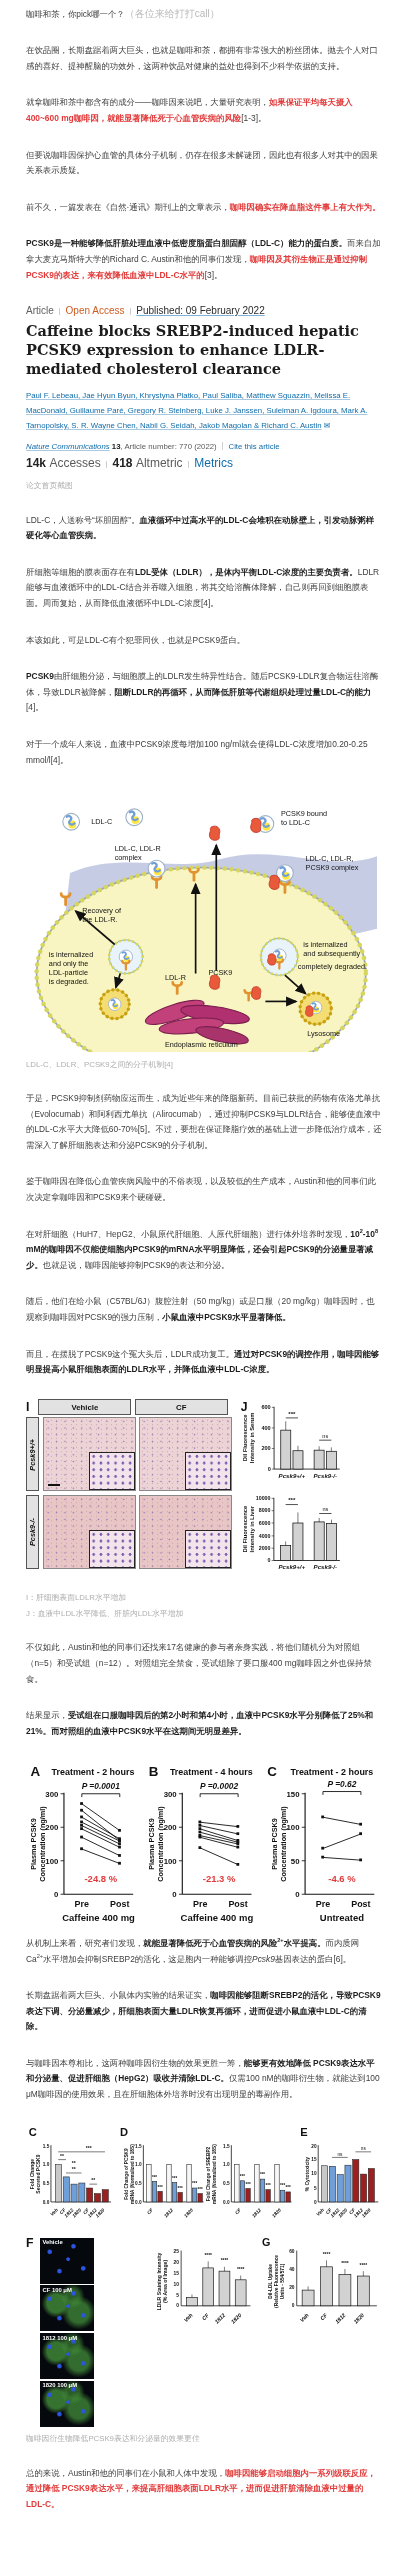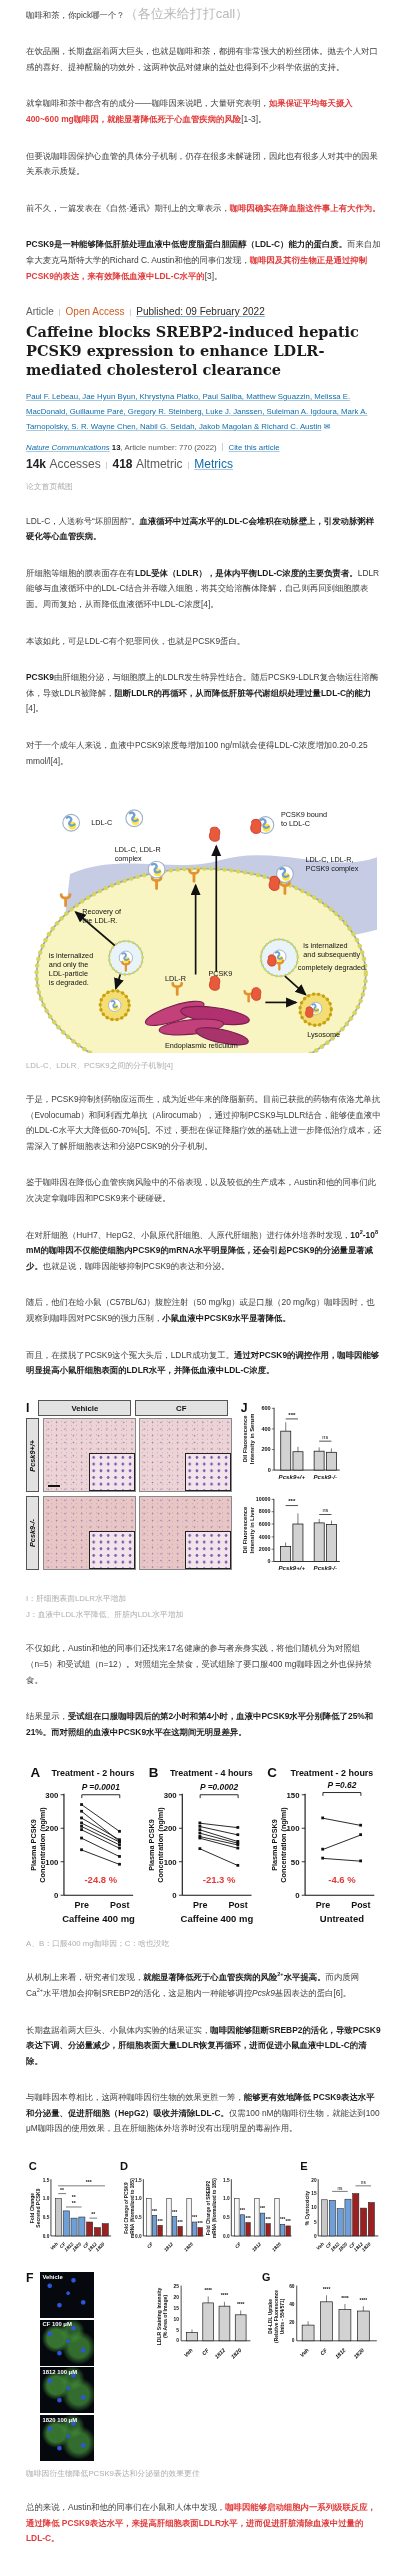--- a/index.html
+++ b/index.html
@@ -1,41 +1,41 @@
 <!DOCTYPE html>
 <html style="font-size:9px"><head>
 <meta charset="utf-8">
 <style>
   html,body{margin:0;padding:0;background:#fff}
   body{width:408px;font-family:"Liberation Sans","DejaVu Sans",sans-serif;color:#3d3d3d}
   .content{padding:5.6px 26px 17px}
   p.para{font-size:8.4px;line-height:15.6px;margin:0 0 21px;text-align:left;word-break:break-word}
   p.para b{color:#1e1e1e}
   .red{color:#e23b3b;font-weight:bold}
-  .graynote{color:#b9b9b9;font-size:13px}
+  .graynote{color:#b9b9b9;font-size:10px}
   .figcap{text-align:left;color:#aeaeae;font-size:7.8px;line-height:13.4px;margin:2.2px 0 6.7px}
   .figcap.tight{margin:0 0 2.2px}
   .figcap.last{margin-bottom:20px}
   sup{font-size:5.6px;line-height:0}
   
   .card{margin:0 0 3.4px;padding:1.1px 0 5.6px}
   .card-meta{font-size:10px;color:#616161;margin-bottom:4.5px}
   .card-meta .oa{color:#cf5b21}
   .card-meta .sep{display:inline-block;width:0.6px;height:7.3px;background:#cfcfcf;margin:0 5.6px;vertical-align:-1.1px}
   .plink{color:#2b2b2b;text-decoration:underline;text-decoration-color:#7fb2d9;cursor:pointer}
   .card-title{font-family:"DejaVu Serif","Liberation Serif",serif;font-weight:bold;font-size:14.5px;line-height:19px;color:#1c1c1c;margin:4.5px 0 10px}
   .authors{font-size:7.8px;line-height:15px;color:#0f6cab;text-decoration:underline;text-decoration-color:#a8c9e0}
   .env{color:#0f6cab;font-size:7.8px;margin-left:2.2px;text-decoration:none;display:inline-block}
   .journal-line{font-size:7.8px;color:#5a5a5a;margin:9px 0 5.6px}
   .journal-line .jname{font-style:italic;color:#0f6cab;text-decoration:underline;text-decoration-color:#a8c9e0;cursor:pointer}
   .journal-line b{color:#222}
   .vsep{display:inline-block;width:0.6px;height:7.8px;background:#cfcfcf;margin:0 5.6px;vertical-align:-1.1px}
   .metrics-line{font-size:12px;color:#5a5a5a}
   .metrics-line b{color:#222}
-  .bluelink{color:#0f6cab;text-decoration:underline;text-decoration-color:#a8c9e0;cursor:pointer}
+  .bluelink{color:#0f6cab;text-decoration-color:#a8c9e0;cursor:pointer}
   
   .diagram-wrap{width:346px;margin:0 auto 3.4px}
   
   .fig{margin:3.4px 0 5.6px}
   .fig-ij{display:flex;gap:5.6px}
   .ij-left{width:206px}
   .ij-head{display:flex;align-items:center;gap:3.4px;margin-bottom:2.2px}
   .panel-letter{font-weight:bold;font-size:12.3px;color:#111;width:9px}
   .colhead{width:91px;height:14.5px;background:#e2e2e2;border:0.8px solid #555;display:flex;align-items:center;justify-content:center;font-weight:bold;font-size:7.8px;color:#111}
   .ij-row{display:flex;gap:3.4px;margin-bottom:3.4px;margin-left:0}
@@ -510,21 +510,20 @@
             <rect x="597" y="129" width="5" height="5"></rect>
             <rect x="597" y="176" width="5" height="5"></rect>
         </g>
         <text x="566" y="218" font-size="17" font-weight="bold" fill="#e23b3b" text-anchor="middle">-4.6 %</text>
         <text x="532" y="262" font-size="16" font-weight="bold" fill="#111" text-anchor="middle">Pre</text>
         <text x="600" y="262" font-size="16" font-weight="bold" fill="#111" text-anchor="middle">Post</text>
         <text x="566" y="288" font-size="17" font-weight="bold" fill="#111" text-anchor="middle">Untreated</text>
       </g>
     </svg>
   </div>
-  <div class="figcap last">A、B：口服400 mg咖啡因；C：啥也没吃</div>
 
   <p class="para"><span>从机制上来看，研究者们发现，</span><b><span>就能显著降低死于心血管疾病的风险</span><sup>2+</sup><span>水平提高。</span></b><span>而内质网Ca</span><sup>2+</sup><span>水平增加会抑制SREBP2的活化，这是胞内一种能够调控</span><i>Pcsk9</i><span>基因表达的蛋白[6]。</span></p>
 
   <p class="para"><span>长期盘踞着两大巨头、小鼠体内实验的结果证实，</span><b>咖啡因能够阻断SREBP2的活化，导致PCSK9表达下调、分泌量减少，肝细胞表面大量LDLR恢复再循环，进而促进小鼠血液中LDL-C的清除。</b></p>
 
 
   <p class="para"><span>与咖啡因本尊相比，这两种咖啡因衍生物的效果更胜一筹，</span><b>能够更有效地降低 PCSK9表达水平和分泌量、促进肝细胞（HepG2）吸收并清除LDL-C。</b><span>仅需100 nM的咖啡衍生物，就能达到100 μM咖啡因的使用效果，且在肝细胞体外培养时没有出现明显的毒副作用。</span></p>
 
   <div class="fig">
     <svg width="355" height="103" viewBox="0 0 636 185">

